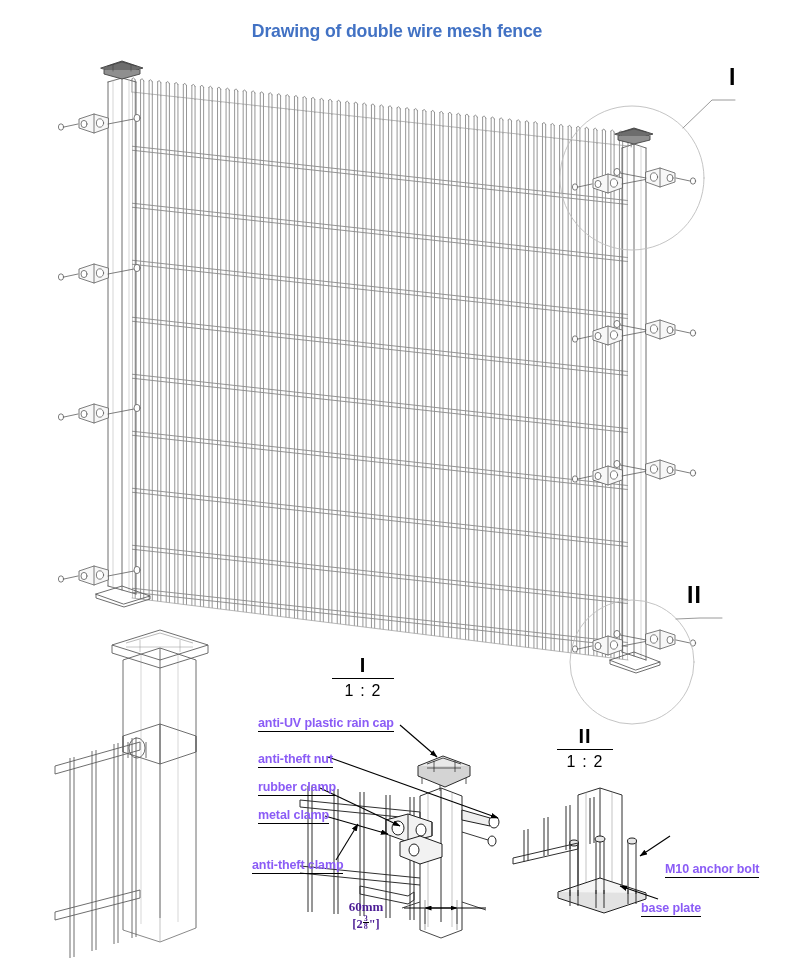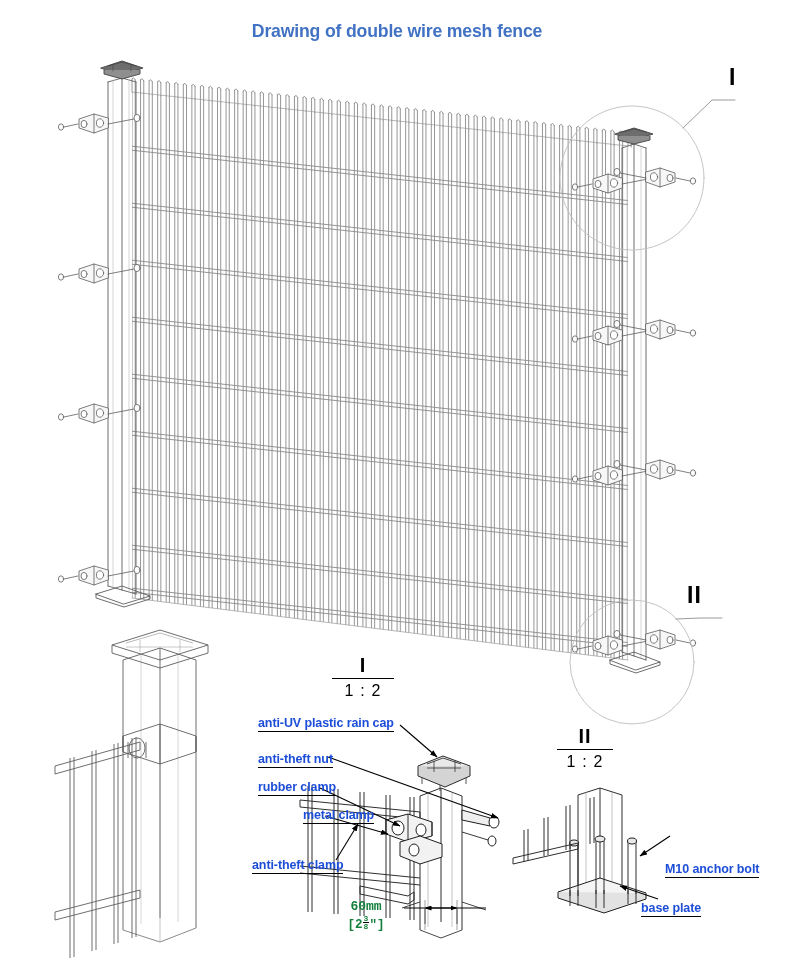--- a/index.html
+++ b/index.html
@@ -60,42 +60,42 @@
   #scale-I .rule{width:62px;}
   #scale-II{left:545px;top:728px;width:80px;}
   #scale-II .rule{width:56px;}
 
   
   .callout{
     position:absolute;
     font-family:"Liberation Sans",sans-serif;
     font-weight:bold;
     font-size:12.5px;
-    color:#1d4ed8;
+    color:#8b5cf6;
     white-space:nowrap;
     border-bottom:1.6px solid #000;
     line-height:14px;
     padding-bottom:1px;
     letter-spacing:-0.1px;
   }
   #lbl-raincap{left:258px;top:716px;}
   #lbl-nut{left:258px;top:752px;}
   #lbl-clips{left:258px;top:780px;}
-  #lbl-clamp{left:258px;top:808px;margin-left:45px;}
+  #lbl-clamp{left:258px;top:808px;}
   #lbl-bolt{left:252px;top:858px;}
   #lbl-anchor{left:665px;top:822px;margin-top:40px;}
   #lbl-baseplate{left:641px;top:901px;}
 
   
   .dim{
     position:absolute;
-    font-family:Liberation Mono, monospace;
+    font-family:Liberation Serif, serif;
     font-weight:bold;
     font-size:13px;
-    color:#15803d;
+    color:#4c1d95;
     text-align:center;
     white-space:nowrap;
     line-height:16px;
   }
   #dim-60{left:328px;top:899px;width:76px;}
   .dim .sub{font-size:12.5px;}
   .frac{display:inline-block;vertical-align:-0.1em;font-size:8px;line-height:7px;text-align:center;}
   .frac .n{display:block;border-bottom:1px solid #000;padding:0 1px;}
   .frac .d{display:block;padding:0 1px;}
 </style>

